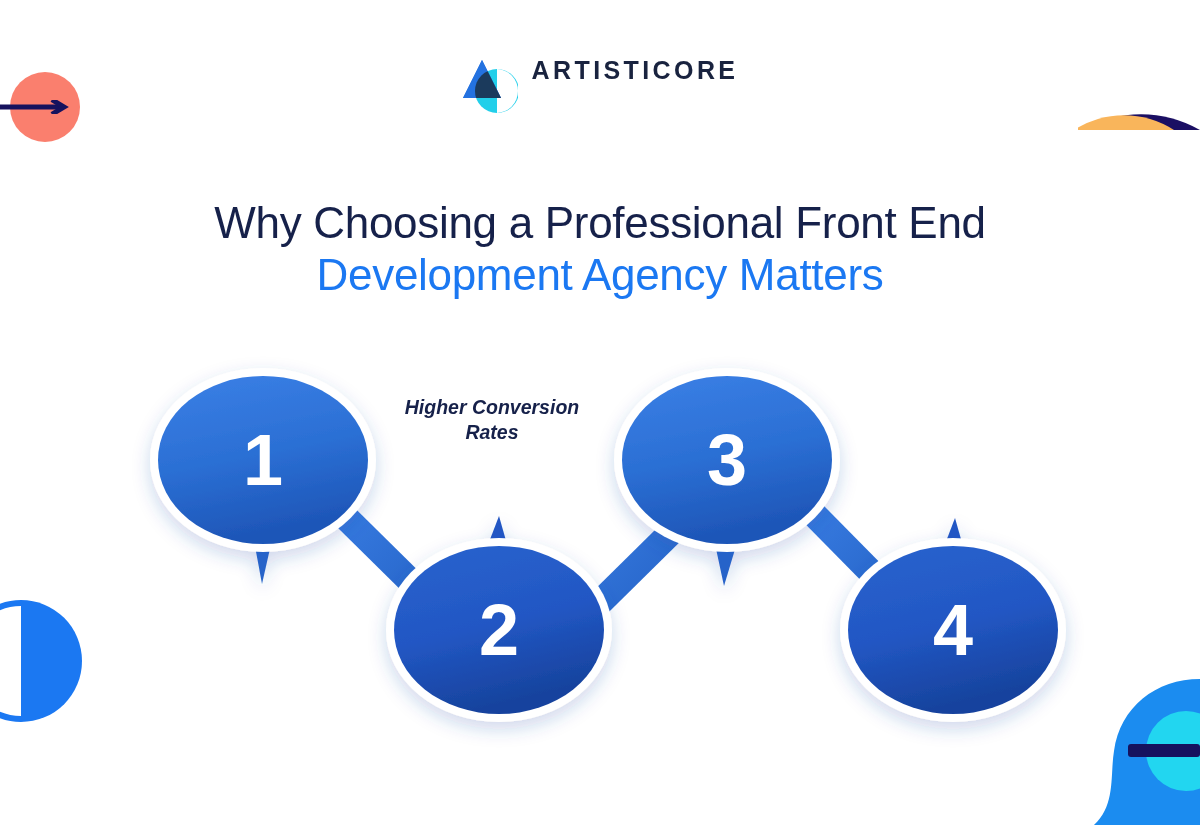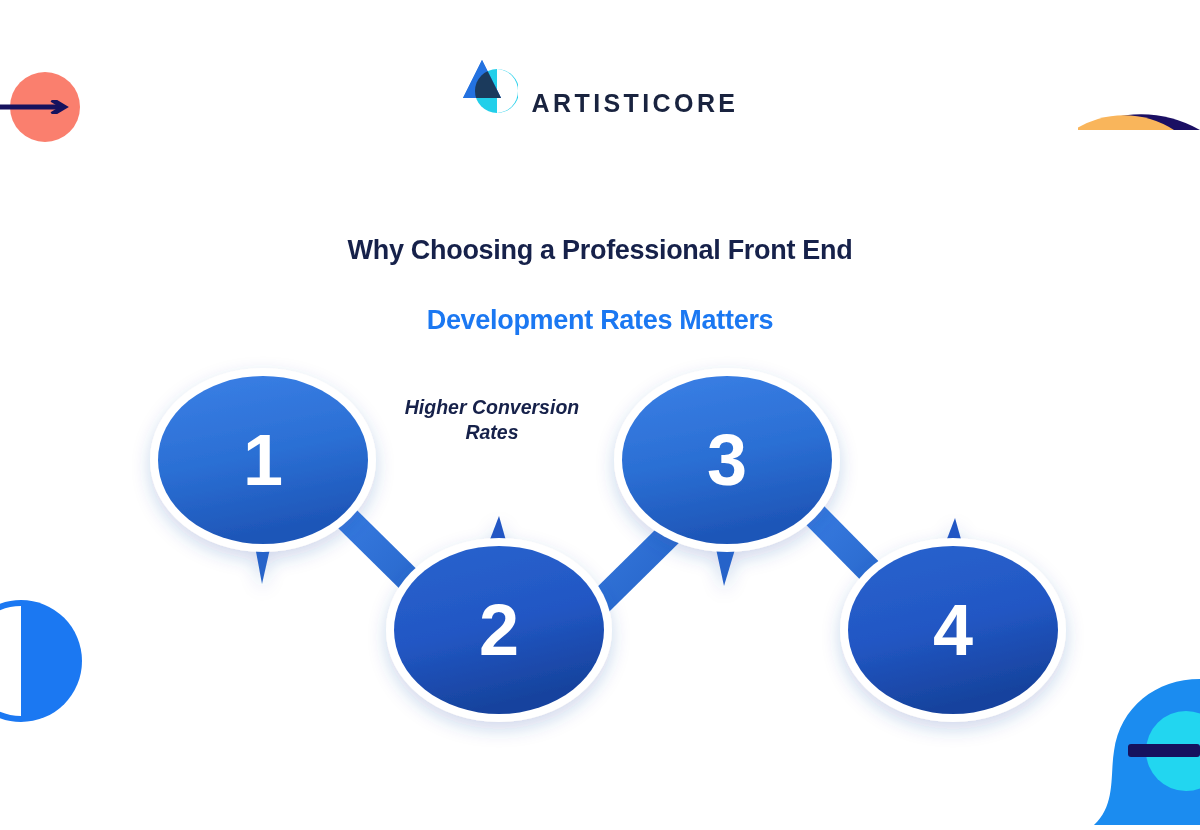--- a/index.html
+++ b/index.html
@@ -19,28 +19,28 @@
   #deco-tl-arrow { left:-8px; top:100px; width:90px; height:14px; }
 
   #deco-tr { right:0; top:0; width:122px; height:130px; overflow:hidden; }
 
   #deco-ml { left:-40px; top:600px; width:122px; height:122px; }
 
   #deco-br { right:0; bottom:0; width:120px; height:175px; overflow:hidden; }
 
   
   .logo-wrap { position:absolute; left:0; right:0; top:58px;
-               display:flex; align-items:flex-end; justify-content:center; gap:14px; }
+               display:flex; align-items:flex-start; justify-content:center; gap:14px; }
   .logo-mark { width:56px; height:58px; display:block; }
   .logo-text { font-size:25px; font-weight:600; color:#19233F;
                letter-spacing:3.4px; line-height:1; }
 
   
   .title { position:absolute; left:0; right:0; top:197px; text-align:center; }
-  .title-line { font-size:27px; font-weight:700; line-height:1.18; letter-spacing:-0.3px;margin-top:38px; }
+  .title-line { font-size:44px; font-weight:400; line-height:1.18; letter-spacing:-0.3px; }
   .title-line.dark { color:#16214A; }
   .title-line.blue { color:#1B78F2; }
 
   
   .diagram { position:absolute; left:0; top:340px; width:1200px; height:450px; }
   .diagram svg { display:block; }
 
   .labels { position:absolute; left:0; top:340px; width:1200px; height:450px; }
   .lab { position:absolute; text-align:center; color:#16214A;
          font-size:19.5px; font-weight:600; line-height:1.26;font-style:italic; }
@@ -88,21 +88,21 @@
         </clipPath>
       <g clip-path="url(#triclip)">
           <circle cx="35" cy="33" r="22" fill="#1B3A5C"></circle>
         </g>
     </svg>
     <div class="logo-text">ARTISTICORE</div>
   </div>
 
   <div class="title">
     <div class="title-line dark">Why Choosing a Professional Front End</div>
-    <div class="title-line blue">Development Rates Matters</div>
+    <div class="title-line blue">Development Agency Matters</div>
   </div>
 
   <div class="diagram">
     <svg width="1200" height="450" viewBox="0 0 1200 450">
       <defs>
         <linearGradient id="gUp" x1="0" y1="0" x2="0.25" y2="1">
           <stop offset="0%" stop-color="#3B80E6"></stop>
           <stop offset="55%" stop-color="#2B6FD4"></stop>
           <stop offset="100%" stop-color="#1E56B8"></stop>
         </linearGradient>

